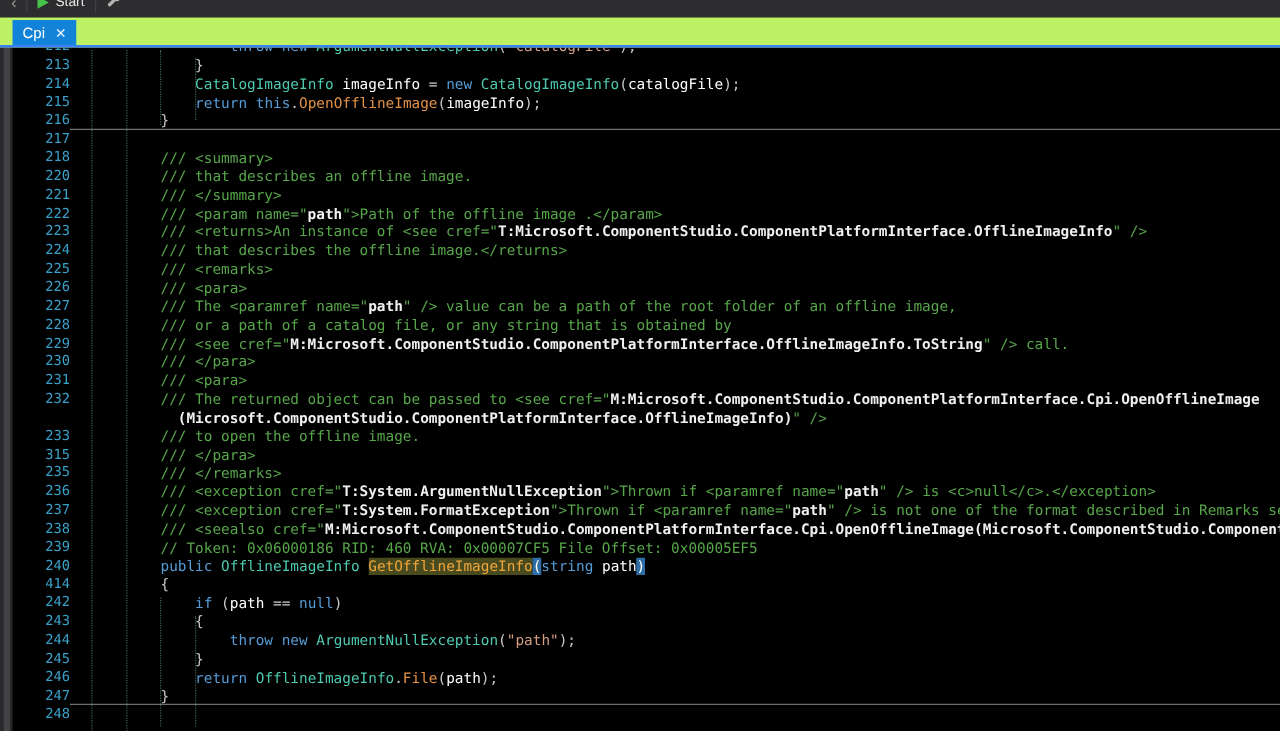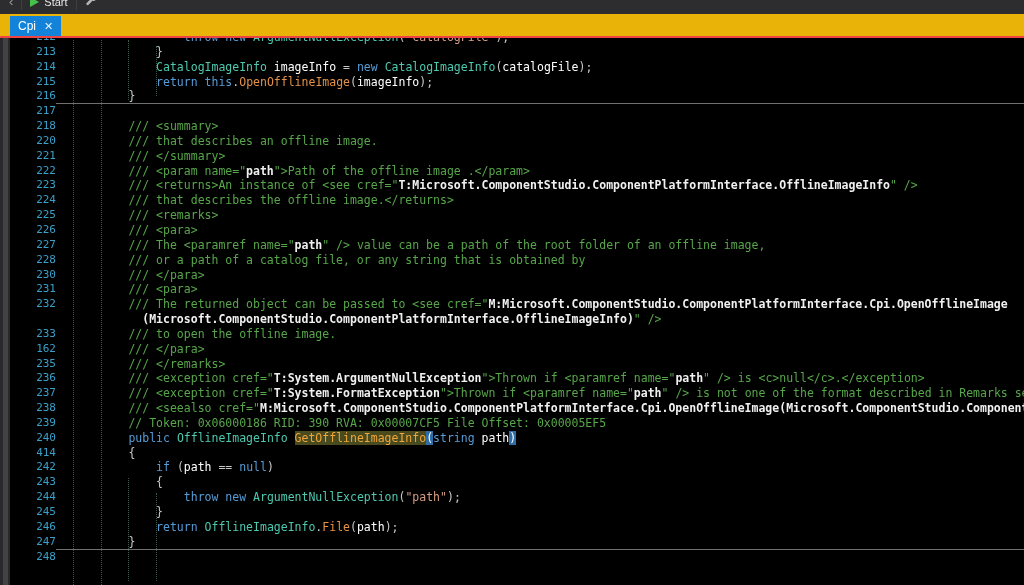--- a/index.html
+++ b/index.html
@@ -8,21 +8,21 @@
     background:#1d1d1f;font-family:"Liberation Sans",sans-serif;
   }
   
   .toolbar{position:absolute;top:0;left:0;right:0;height:14px;background:#2d2d30;overflow:hidden;z-index:5}
   .toolbar-inner{position:absolute;top:-11px;left:0;height:25px;display:flex;align-items:center;padding-left:3px}
   .tb-btn{display:flex;align-items:center;gap:5px;padding:0 6px;height:25px;color:#e6e6e6;font-size:11px}
   .tb-sep{width:1px;height:16px;background:#3f3f46;margin:0 2px}
   .play-tri{width:0;height:0;border-left:9px solid #45c24a;border-top:5px solid transparent;border-bottom:5px solid transparent}
   .chev{color:#9a9a9a;font-size:13px;line-height:1}
   
-  .tabstrip{position:absolute;top:14px;left:0;right:0;height:22px;background:#eab308;border-bottom:2px solid #ef4444;z-index:5}
+  .tabstrip{position:absolute;top:14px;left:0;right:0;height:22px;background:#bef264;border-bottom:2px solid #3b82f6;z-index:5}
   .tab{position:absolute;left:10px;top:2px;height:20px;background:#1283d8;color:#fff;
        display:flex;align-items:center;gap:8px;padding:0 8px;font-size:12px;cursor:default}
   .tab-close{font-size:11px;color:#eaf4ff}
   
   .editor{position:absolute;top:38px;left:0;right:0;bottom:0;overflow:hidden;background:#000000}
   .leftbar{position:absolute;left:0;top:0;bottom:0;width:10px;background:#29292b}
   .leftbar-thumb{position:absolute;left:3px;top:0;bottom:0;width:5px;background:#424246}
   .guide{position:absolute;width:0;border-left:1px dotted #3d5c49}
   .rows{position:absolute;left:0;right:0;top:-8px;font-family:"DejaVu Sans Mono",monospace;font-size:11.5px;line-height:14.85px}
   .row{position:relative;height:14.85px;white-space:pre}
@@ -89,31 +89,32 @@
       <div class="row"><span class="ln">218</span><span class="code">        <span class="tk-c">/// &lt;summary&gt;</span></span></div>
       <div class="row"><span class="ln">220</span><span class="code">        <span class="tk-c">/// that describes an offline image.</span></span></div>
       <div class="row"><span class="ln">221</span><span class="code">        <span class="tk-c">/// &lt;/summary&gt;</span></span></div>
       <div class="row"><span class="ln">222</span><span class="code">        <span class="tk-c">/// &lt;param name="</span><span class="tk-b">path</span><span class="tk-c">"&gt;Path of the offline image .&lt;/param&gt;</span></span></div>
       <div class="row"><span class="ln">223</span><span class="code">        <span class="tk-c">/// &lt;returns&gt;An instance of &lt;see cref="</span><span class="tk-b">T:Microsoft.ComponentStudio.ComponentPlatformInterface.OfflineImageInfo</span><span class="tk-c">" /&gt;</span></span></div>
       <div class="row"><span class="ln">224</span><span class="code">        <span class="tk-c">/// that describes the offline image.&lt;/returns&gt;</span></span></div>
       <div class="row"><span class="ln">225</span><span class="code">        <span class="tk-c">/// &lt;remarks&gt;</span></span></div>
       <div class="row"><span class="ln">226</span><span class="code">        <span class="tk-c">/// &lt;para&gt;</span></span></div>
       <div class="row"><span class="ln">227</span><span class="code">        <span class="tk-c">/// The &lt;paramref name="</span><span class="tk-b">path</span><span class="tk-c">" /&gt; value can be a path of the root folder of an offline image,</span></span></div>
       <div class="row"><span class="ln">228</span><span class="code">        <span class="tk-c">/// or a path of a catalog file, or any string that is obtained by</span></span></div>
+      <div class="row"><span class="ln">229</span><span class="code">        <span class="tk-c">/// &lt;see cref="</span><span class="tk-b">M:Microsoft.ComponentStudio.ComponentPlatformInterface.OfflineImageInfo.ToString</span><span class="tk-c">" /&gt; call.</span></span></div>
       <div class="row"><span class="ln">230</span><span class="code">        <span class="tk-c">/// &lt;/para&gt;</span></span></div>
       <div class="row"><span class="ln">231</span><span class="code">        <span class="tk-c">/// &lt;para&gt;</span></span></div>
       <div class="row"><span class="ln">232</span><span class="code">        <span class="tk-c">/// The returned object can be passed to &lt;see cref="</span><span class="tk-b">M:Microsoft.ComponentStudio.ComponentPlatformInterface.Cpi.OpenOfflineImage</span></span></div>
       <div class="row"><span class="ln"></span><span class="code">          <span class="tk-b">(Microsoft.ComponentStudio.ComponentPlatformInterface.OfflineImageInfo)</span><span class="tk-c">" /&gt;</span></span></div>
       <div class="row"><span class="ln">233</span><span class="code">        <span class="tk-c">/// to open the offline image.</span></span></div>
-      <div class="row"><span class="ln">162</span><span class="code">        <span class="tk-c">/// &lt;/para&gt;</span></span></div>
+      <div class="row"><span class="ln">315</span><span class="code">        <span class="tk-c">/// &lt;/para&gt;</span></span></div>
       <div class="row"><span class="ln">235</span><span class="code">        <span class="tk-c">/// &lt;/remarks&gt;</span></span></div>
       <div class="row"><span class="ln">236</span><span class="code">        <span class="tk-c">/// &lt;exception cref="</span><span class="tk-b">T:System.ArgumentNullException</span><span class="tk-c">"&gt;Thrown if &lt;paramref name="</span><span class="tk-b">path</span><span class="tk-c">" /&gt; is &lt;c&gt;null&lt;/c&gt;.&lt;/exception&gt;</span></span></div>
       <div class="row"><span class="ln">237</span><span class="code">        <span class="tk-c">/// &lt;exception cref="</span><span class="tk-b">T:System.FormatException</span><span class="tk-c">"&gt;Thrown if &lt;paramref name="</span><span class="tk-b">path</span><span class="tk-c">" /&gt; is not one of the format described in Remarks sections.&lt;/exception&gt;</span></span></div>
       <div class="row"><span class="ln">238</span><span class="code">        <span class="tk-c">/// &lt;seealso cref="</span><span class="tk-b">M:Microsoft.ComponentStudio.ComponentPlatformInterface.Cpi.OpenOfflineImage(Microsoft.ComponentStudio.ComponentPlatformInterface.OfflineImageInfo)</span></span></div>
-      <div class="row"><span class="ln">239</span><span class="code">        <span class="tk-c">// Token: 0x06000186 RID: 390 RVA: 0x00007CF5 File Offset: 0x00005EF5</span></span></div>
+      <div class="row"><span class="ln">239</span><span class="code">        <span class="tk-c">// Token: 0x06000186 RID: 460 RVA: 0x00007CF5 File Offset: 0x00005EF5</span></span></div>
       <div class="row"><span class="ln">240</span><span class="code">        <span class="tk-k">public</span><span class="tk-p"> </span><span class="tk-t">OfflineImageInfo</span><span class="tk-p"> </span><span class="tk-hm">GetOfflineImageInfo</span><span class="tk-hp">(</span><span class="tk-k">string</span><span class="tk-p"> </span><span class="tk-v">path</span><span class="tk-hp">)</span></span></div>
       <div class="row"><span class="ln">414</span><span class="code">        <span class="tk-p">{</span></span></div>
       <div class="row"><span class="ln">242</span><span class="code">            <span class="tk-k">if</span><span class="tk-p"> (</span><span class="tk-v">path</span><span class="tk-p"> == </span><span class="tk-k">null</span><span class="tk-p">)</span></span></div>
       <div class="row"><span class="ln">243</span><span class="code">            <span class="tk-p">{</span></span></div>
       <div class="row"><span class="ln">244</span><span class="code">                <span class="tk-k">throw</span><span class="tk-p"> </span><span class="tk-k">new</span><span class="tk-p"> </span><span class="tk-t">ArgumentNullException</span><span class="tk-p">(</span><span class="tk-s">"path"</span><span class="tk-p">);</span></span></div>
       <div class="row"><span class="ln">245</span><span class="code">            <span class="tk-p">}</span></span></div>
       <div class="row"><span class="ln">246</span><span class="code">            <span class="tk-k">return</span><span class="tk-p"> </span><span class="tk-t">OfflineImageInfo</span><span class="tk-p">.</span><span class="tk-m">File</span><span class="tk-p">(</span><span class="tk-v">path</span><span class="tk-p">);</span></span></div>
       <div class="row sep"><span class="ln">247</span><span class="code">        <span class="tk-p">}</span></span></div>
       <div class="row"><span class="ln">248</span><span class="code"></span></div>
     </div>

